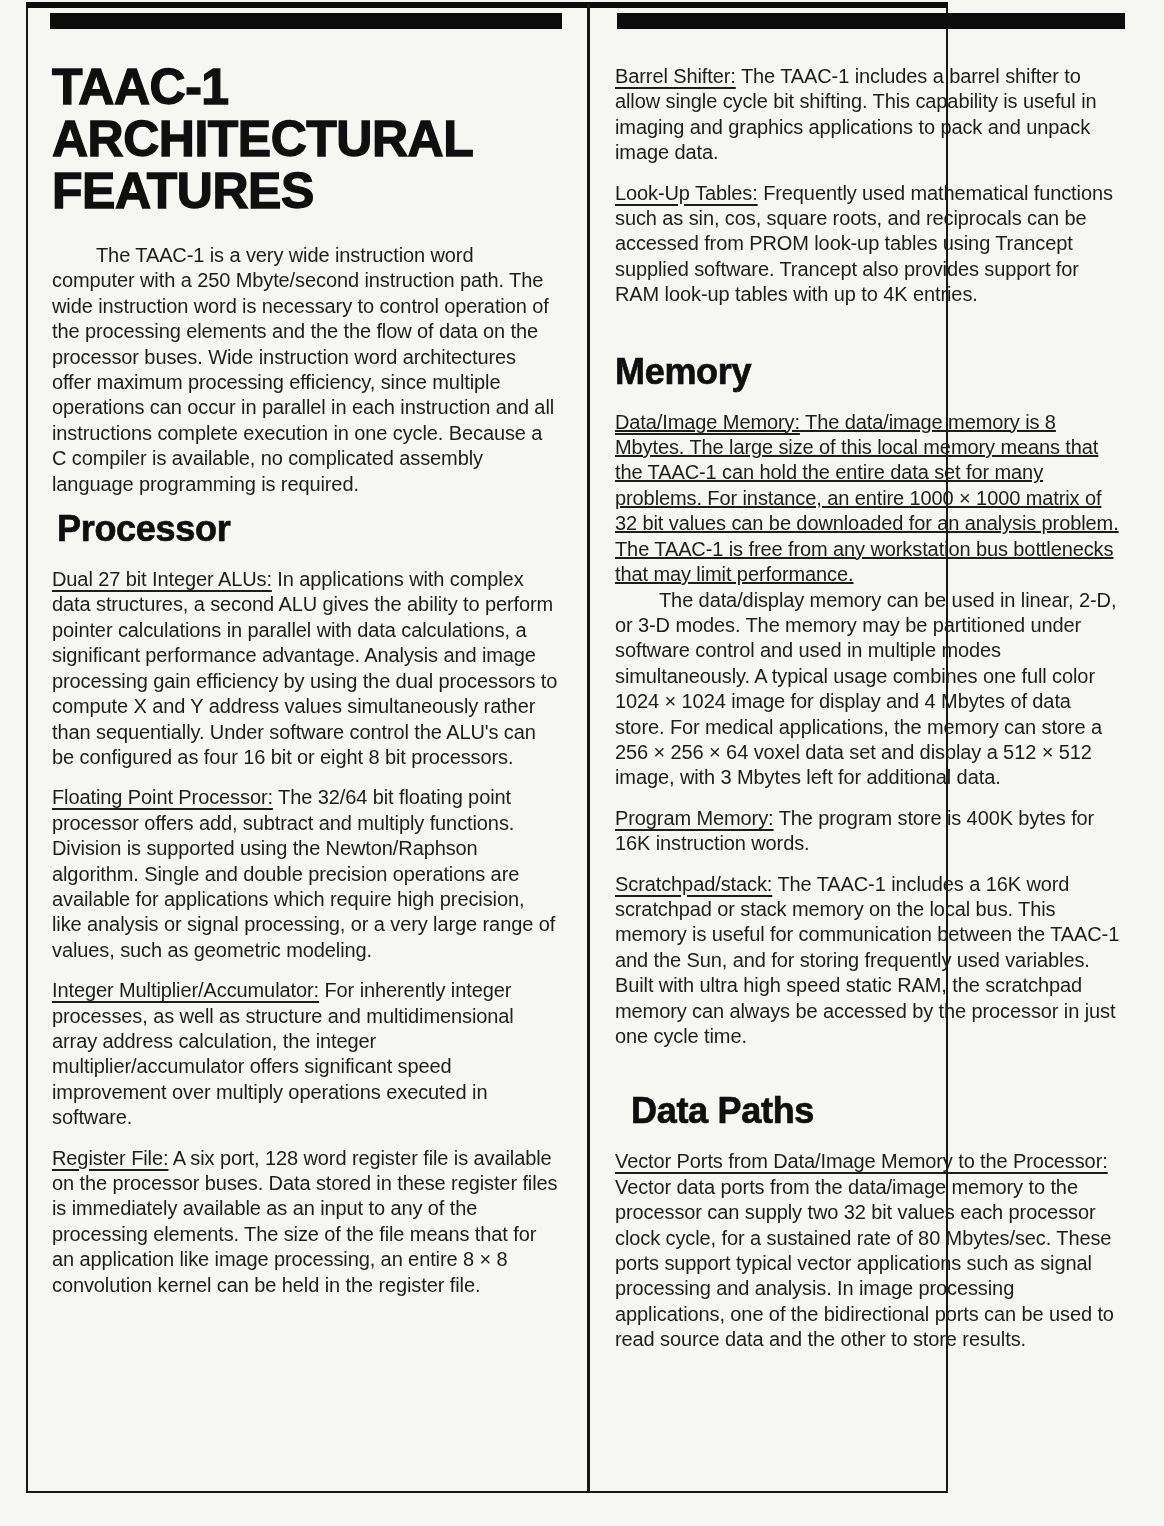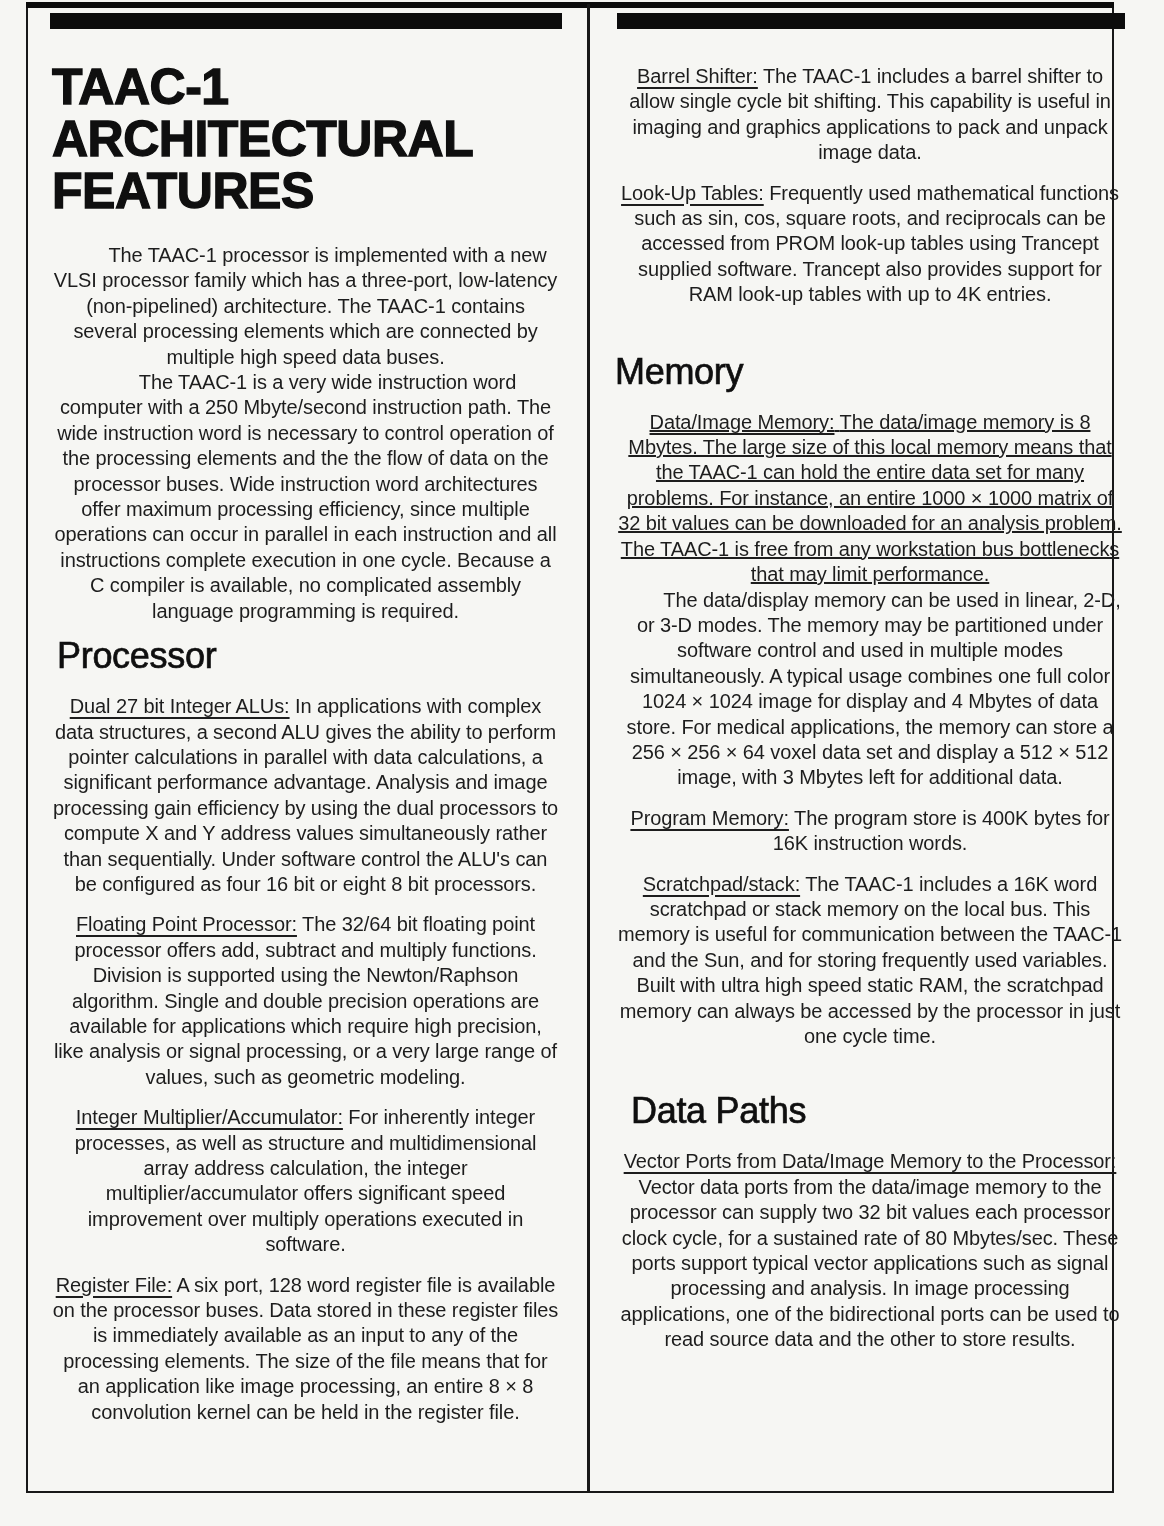--- a/index.html
+++ b/index.html
@@ -3,21 +3,21 @@
 <meta charset="utf-8">
 <style>
   html,body { margin:0; padding:0; }
   body {
     width:1164px; height:1526px; position:relative; overflow:hidden;
     background:#f6f6f3;
     font-family:"Liberation Sans","DejaVu Sans",sans-serif;
     color:#1d1d1d;
   }
   .page {
-    position:absolute; left:26px; top:2px; width:1088px; height:1491px;
+    position:absolute; left:26px; top:2px; width:922px; height:1491px;
     border:2px solid #181818; background:#f6f6f3; box-sizing:border-box;
   }
   .top-strip {
     position:absolute; left:-2px; top:-2px; width:calc(100% + 4px); height:6px;
     background:#0c0c0c;
   }
   .header-bar { position:absolute; top:9px; height:16px; background:#0c0c0c; }
   .bar-left  { left:22px;  width:512px; }
   .bar-right { left:589px; width:508px; }
   .divider   { position:absolute; left:559px; top:0; bottom:0; width:3px; background:#181818; }
@@ -26,29 +26,29 @@
   .col-left  { left:24px;  top:57px; width:507px; }
   .col-right { left:587px; top:60px; width:510px; }
 
   h1 {
     margin:0 0 26px 0;
     font-size:50px; line-height:52px; font-weight:bold; letter-spacing:-0.5px;
     color:#0f0f0f; white-space:pre-line;
     -webkit-text-stroke:1.3px currentColor;
   }
   h2 {
-    font-size:36px; line-height:40px; font-weight:normal; letter-spacing:-0.3px;
+    font-size:36px; line-height:40px; font-weight:bold; letter-spacing:-0.3px;
     color:#0f0f0f; margin:0;
     -webkit-text-stroke:0.7px currentColor;
   }
   .h2-processor { margin:12px 0 18px 5px; }
   .h2-memory    { margin:44px 0 18px 0; }
   .h2-datapaths { margin:42px 0 18px 16px; }
 
-  p { margin:0 0 15px 0;text-align:center; }
+  p { margin:0 0 15px 0; }
   p.intro { margin:0; }
   p.indent { text-indent:44px; }
   p.tight { margin-bottom:0;text-decoration:underline; }
   .lead {
     text-decoration:underline;
     text-decoration-thickness:1.8px;
     text-underline-offset:4px;
   }
 </style>
 </head>
@@ -58,21 +58,20 @@
   <div class="top-strip"></div>
   <div class="header-bar bar-left"></div>
   <div class="header-bar bar-right"></div>
   <div class="divider"></div>
 
   <div class="col col-left">
     <h1>TAAC-1
 ARCHITECTURAL
 FEATURES</h1>
 
-    <p class="intro indent">The TAAC-1 processor is implemented with a new VLSI processor family which has a three-port, low-latency (non-pipelined) architecture. The TAAC-1 contains several processing elements which are connected by multiple high speed data buses.</p>
     <p class="intro indent">The TAAC-1 is a very wide instruction word computer with a 250 Mbyte/second instruction path. The wide instruction word is necessary to control operation of the processing elements and the the flow of data on the processor buses. Wide instruction word architectures offer maximum processing efficiency, since multiple operations can occur in parallel in each instruction and all instructions complete execution in one cycle. Because a C compiler is available, no complicated assembly language programming is required.</p>
 
     <h2 class="h2-processor">Processor</h2>
 
     <p class="item">
       <span class="lead">Dual 27 bit Integer ALUs:</span>
       <span>In applications with complex data structures, a second ALU gives the ability to perform pointer calculations in parallel with data calculations, a significant performance advantage. Analysis and image processing gain efficiency by using the dual processors to compute X and Y address values simultaneously rather than sequentially. Under software control the ALU's can be configured as four 16 bit or eight 8 bit processors.</span>
     </p>
     <p class="item">
       <span class="lead">Floating Point Processor:</span>

